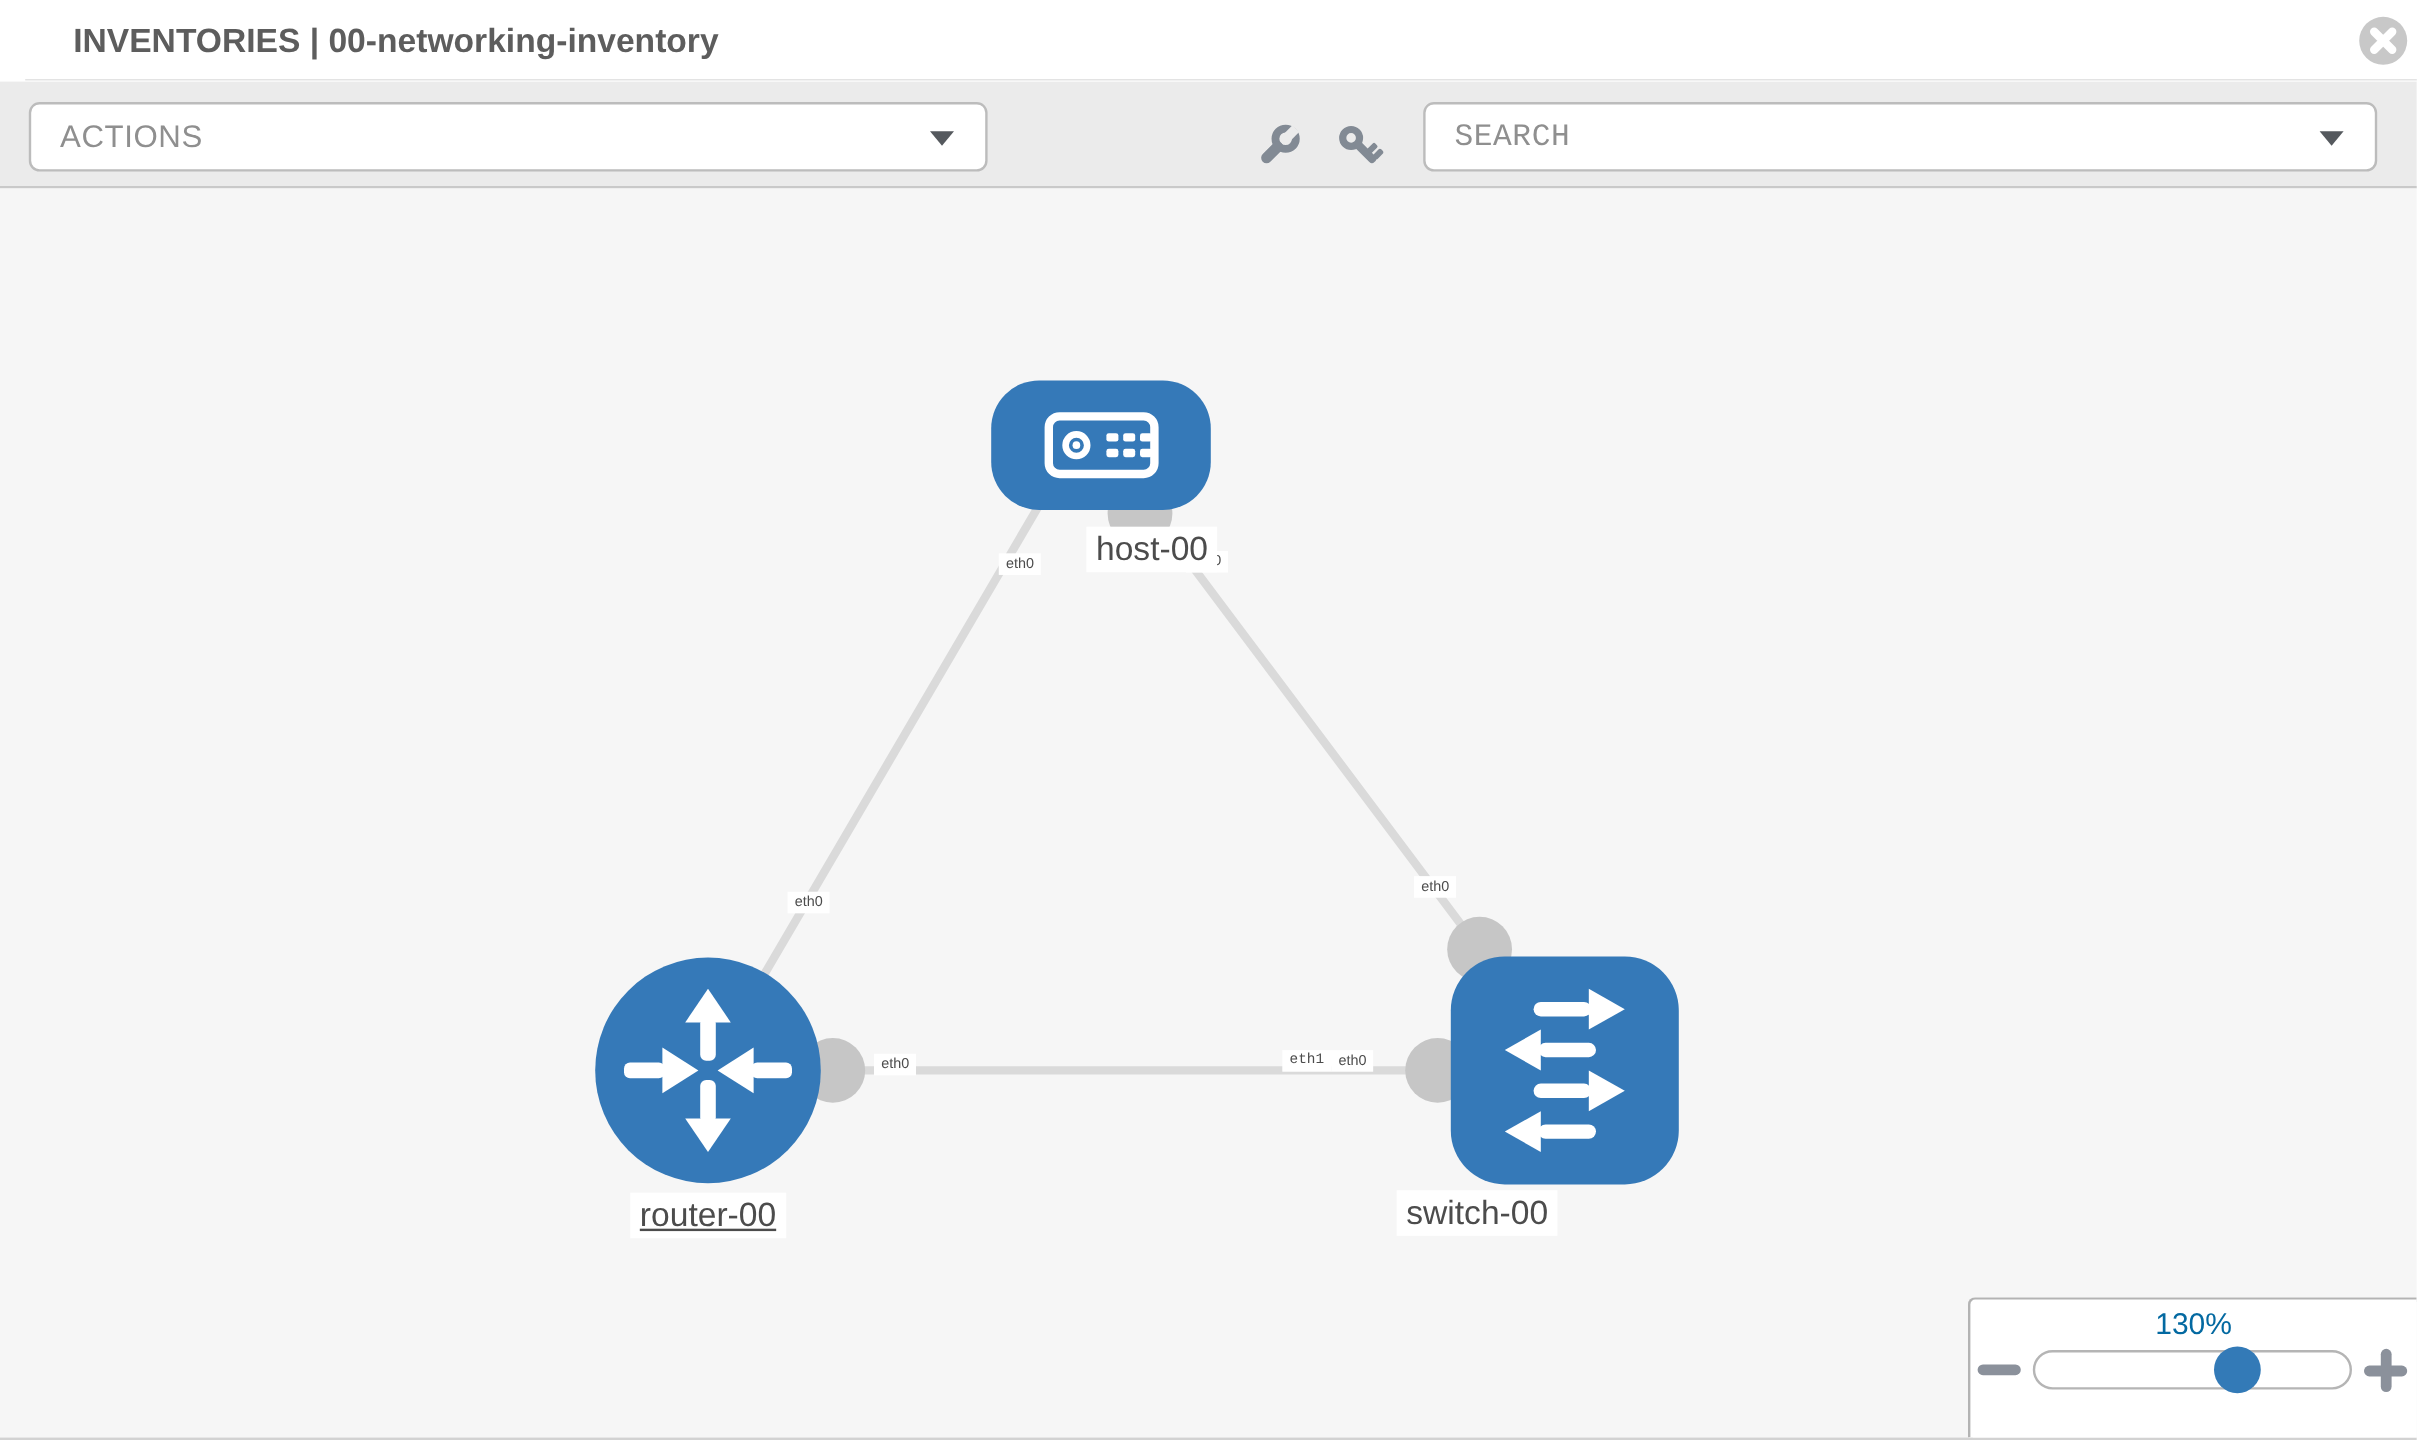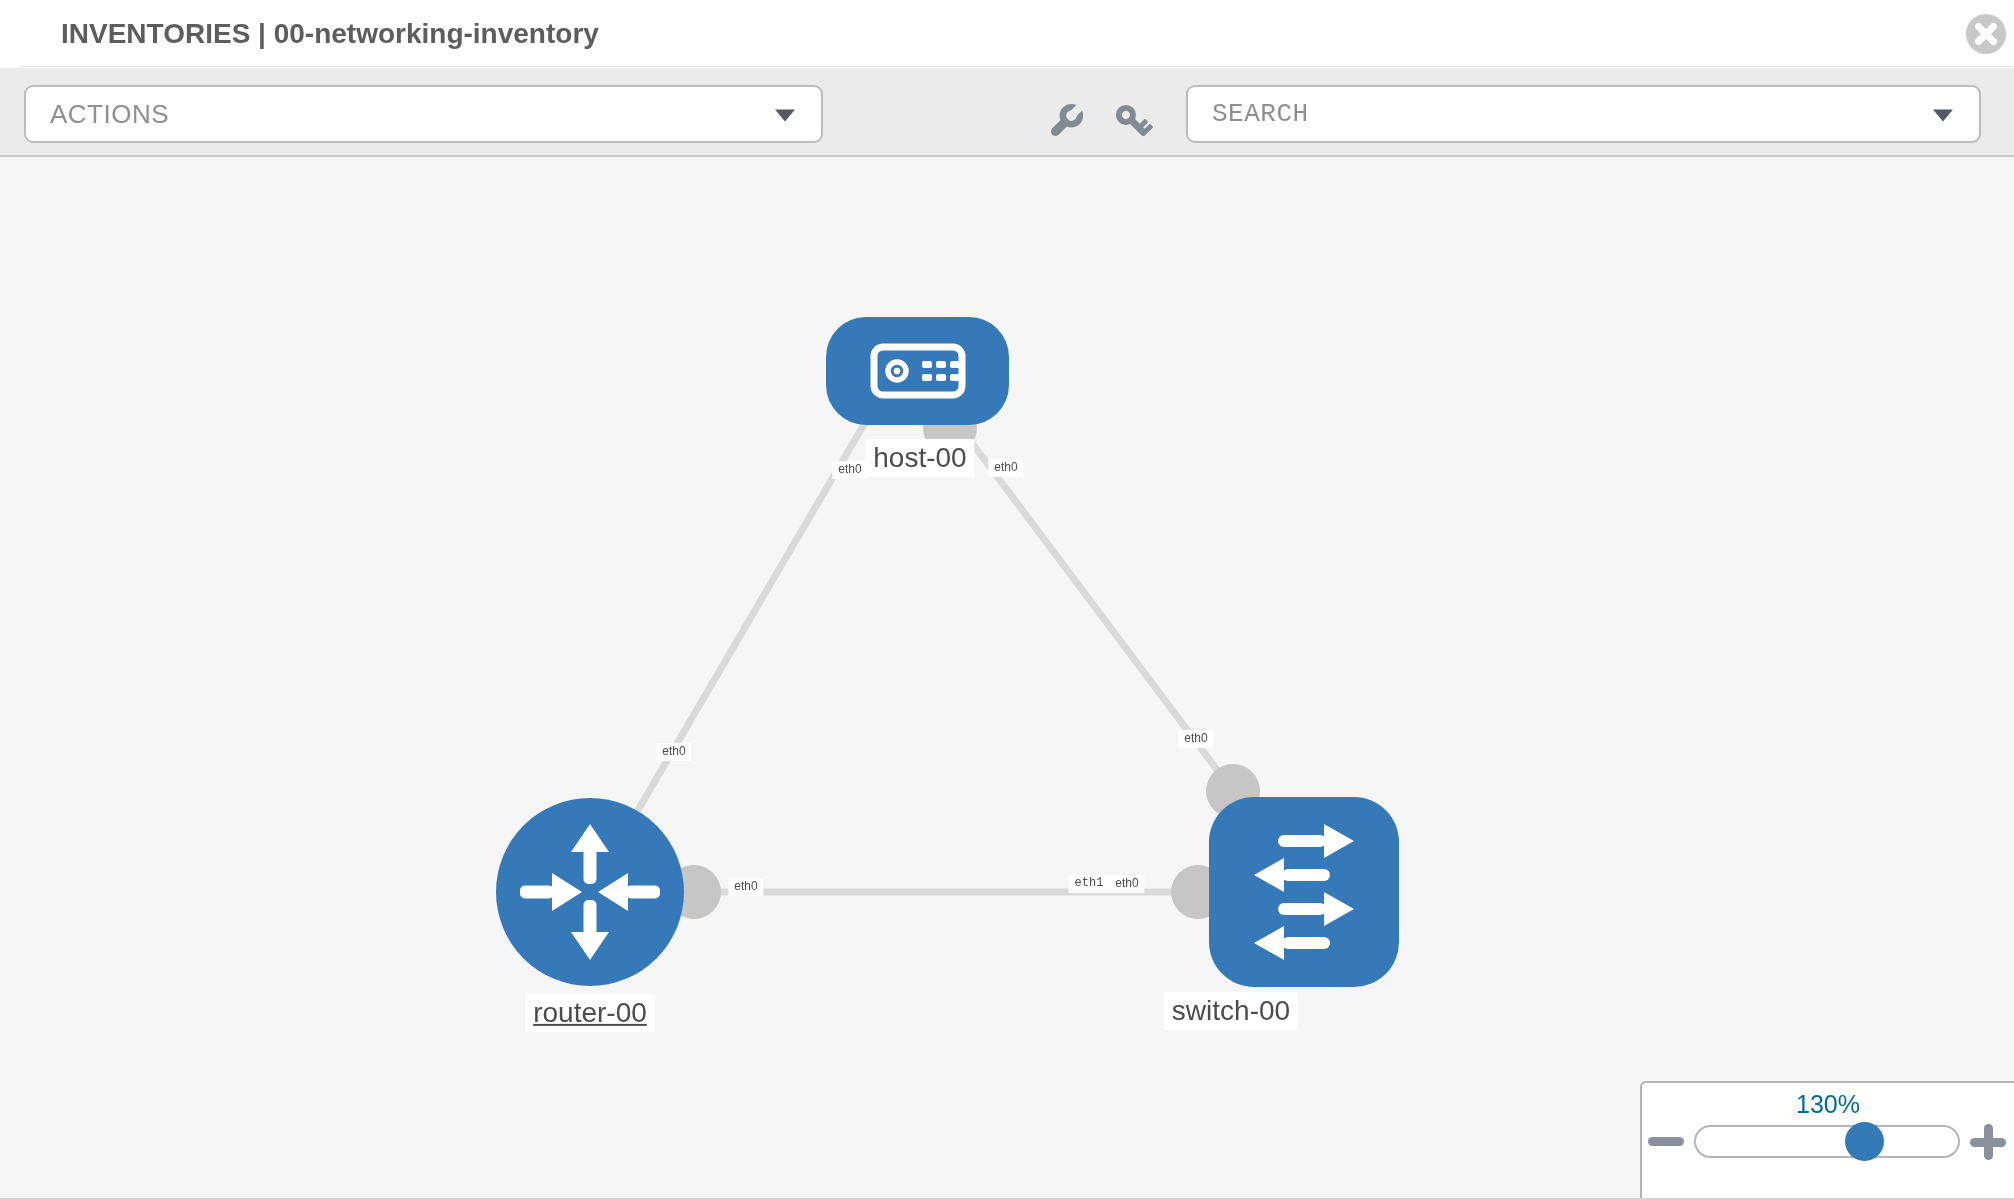--- a/index.html
+++ b/index.html
@@ -197,21 +197,21 @@
   </svg>
 
   <div class="chip if-chip" style="left:850px;  top:313px;">eth0</div>
   <div class="chip if-chip" style="left:1006px; top:311px;">eth0</div>
   <div class="chip if-chip" style="left:674px;  top:595px;">eth0</div>
   <div class="chip if-chip" style="left:1196px; top:582px;">eth0</div>
   <div class="chip if-chip" style="left:746px;  top:730px;">eth0</div>
   <div class="chip if-chip" style="left:1127px; top:727px; z-index:1;">eth0</div>
   <div class="chip if-chip" style="left:1089px; top:727px; z-index:2;font-family:Liberation Mono, monospace;">eth1</div>
 
-  <div class="chip node-chip" style="left:920px;  top:301px; z-index:3;">host-00</div>
+  <div class="chip node-chip" style="left:960px;  top:301px; z-index:3;">host-00</div>
   <div class="chip node-chip" style="left:590px;  top:856px;text-decoration:underline;">router-00</div>
   <div class="chip node-chip" style="left:1231px; top:854px;">switch-00</div>
 
   <div class="zoom-panel">
     <div class="zoom-level">130%</div>
     <div class="zoom-minus">
       <span></span>
     </div>
     <div class="zoom-track"></div>
     <div class="zoom-thumb"></div>

